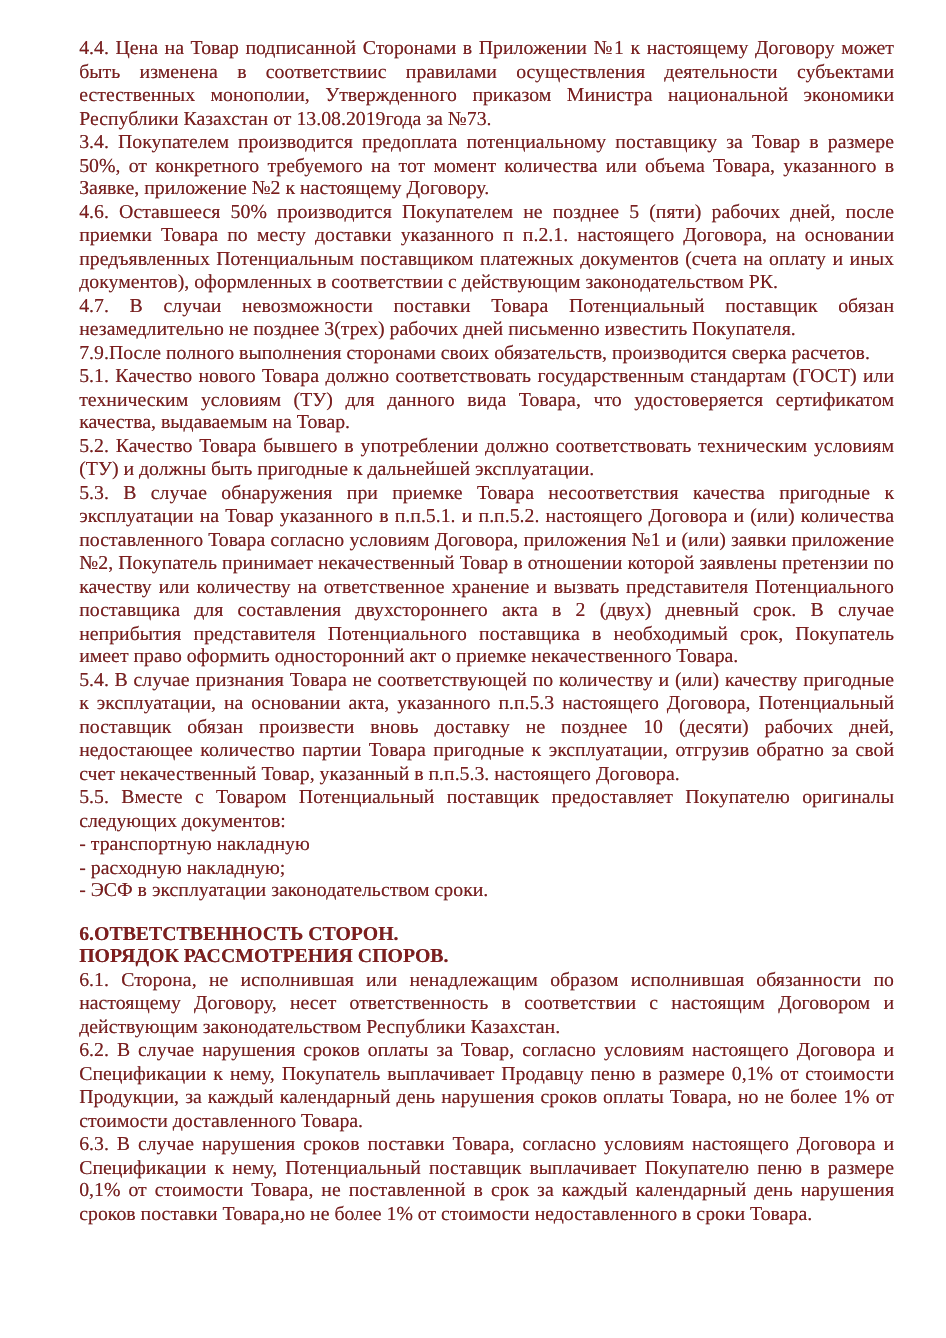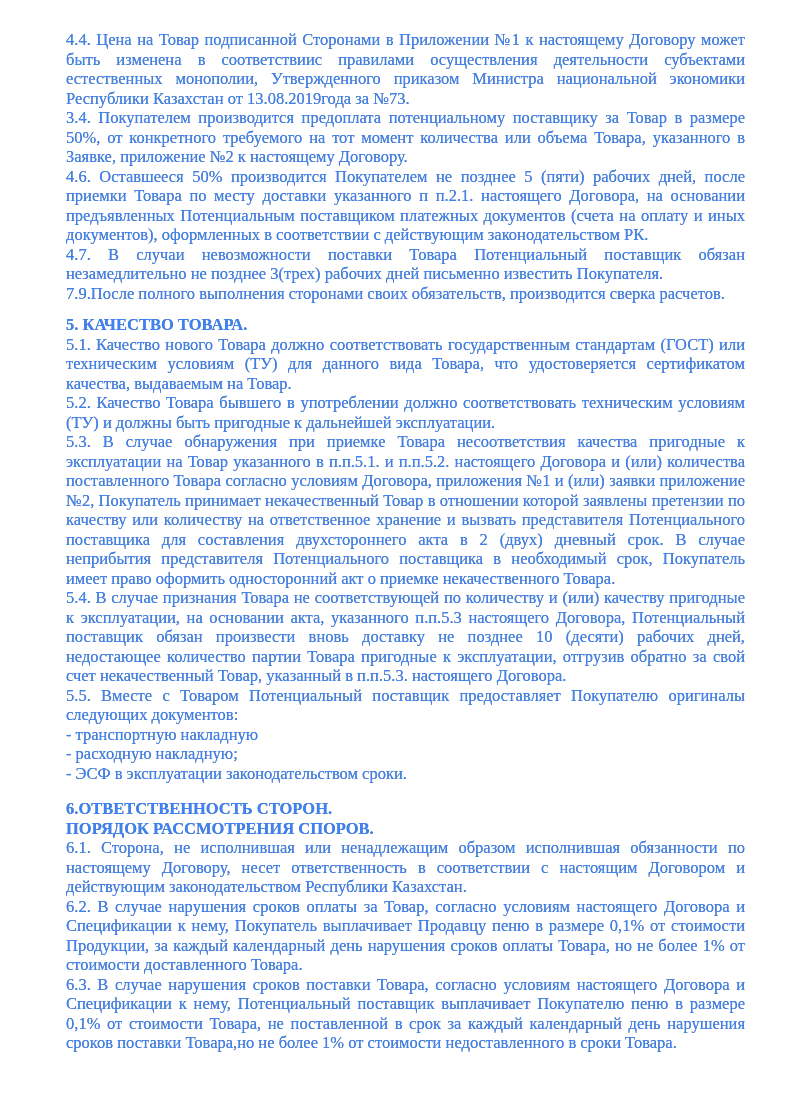--- a/index.html
+++ b/index.html
@@ -36,29 +36,28 @@
     font-weight: bold;
     text-align: left;
   }
   .gap-before-sm { margin-top: 12px !important; }
   .gap-before-md { margin-top: 16px !important; }
 </style>
 </head>
 <body style="background: rgb(255, 255, 255);">
 
 <div class="page">
-  <div class="textblock" style="color: #3b82f6;">
+  <div class="textblock" style="color: #7f1d1d;">
 
     <p>4.4. Цена на Товар подписанной Сторонами в Приложении №1 к настоящему Договору может быть изменена в соответствиис правилами осуществления деятельности субъектами естественных монополии, Утвержденного приказом Министра национальной экономики Республики Казахстан от 13.08.2019года за №73.</p>
     <p>3.4. Покупателем производится предоплата потенциальному поставщику за Товар в размере 50%, от конкретного требуемого на тот момент количества или объема Товара, указанного в Заявке, приложение №2 к настоящему Договору.</p>
     <p>4.6. Оставшееся 50% производится Покупателем не позднее 5 (пяти) рабочих дней, после приемки Товара по месту доставки указанного п п.2.1. настоящего Договора, на основании предъявленных Потенциальным поставщиком платежных документов (счета на оплату и иных документов), оформленных в соответствии с действующим законодательством РК.</p>
     <p>4.7. В случаи невозможности поставки Товара Потенциальный поставщик обязан незамедлительно не позднее 3(трех) рабочих дней письменно известить Покупателя.</p>
     <p>7.9.После полного выполнения сторонами своих обязательств, производится сверка расчетов.</p>
 
-    <p class="heading gap-before-sm">5. КАЧЕСТВО ТОВАРА.</p>
 
     <p>5.1. Качество нового Товара должно соответствовать государственным стандартам (ГОСТ) или техническим условиям (ТУ) для данного вида Товара, что удостоверяется сертификатом качества, выдаваемым на Товар.</p>
     <p>5.2. Качество Товара бывшего в употреблении должно соответствовать техническим условиям (ТУ) и  должны быть пригодные к дальнейшей  эксплуатации.</p>
     <p>5.3. В случае обнаружения при приемке Товара несоответствия качества пригодные к эксплуатации на Товар указанного в п.п.5.1. и п.п.5.2. настоящего Договора и (или) количества поставленного Товара согласно условиям Договора, приложения №1 и (или) заявки приложение №2, Покупатель принимает некачественный Товар в отношении которой заявлены претензии по качеству или количеству на ответственное хранение и вызвать представителя Потенциального поставщика для составления двухстороннего акта в 2 (двух) дневный срок. В случае неприбытия представителя Потенциального поставщика в необходимый срок, Покупатель имеет право оформить односторонний акт о приемке некачественного Товара.</p>
     <p>5.4. В случае признания Товара не соответствующей по количеству и (или) качеству пригодные к эксплуатации, на основании акта, указанного п.п.5.3 настоящего Договора, Потенциальный поставщик обязан произвести вновь доставку не позднее 10 (десяти) рабочих дней, недостающее количество партии Товара пригодные к эксплуатации, отгрузив обратно за свой счет некачественный Товар, указанный в п.п.5.3. настоящего Договора.</p>
     <p>5.5. Вместе с Товаром Потенциальный поставщик предоставляет Покупателю оригиналы следующих документов:</p>
 
     <p>- транспортную накладную</p>
     <p>- расходную накладную;</p>
     <p>- ЭСФ в эксплуатации законодательством сроки.</p>

